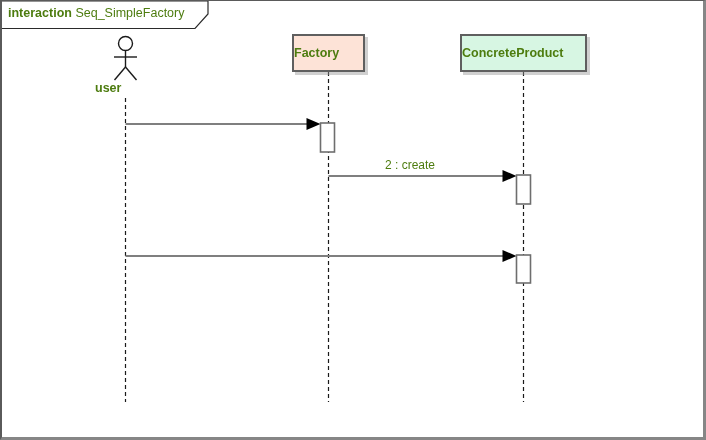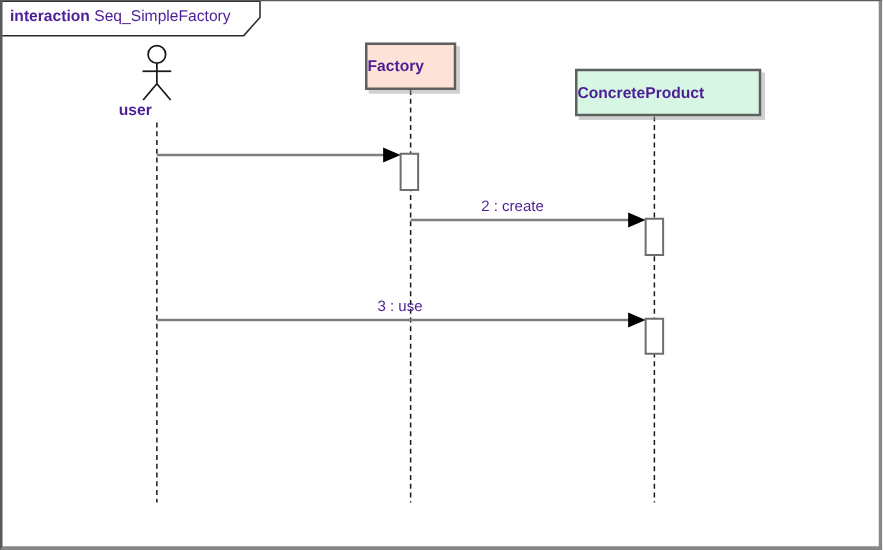--- a/index.html
+++ b/index.html
@@ -1,39 +1,39 @@
 <!DOCTYPE html>
 <html><head>
 <meta charset="utf-8">
 <style>
   html,body{margin:0;padding:0;background:#ffffff;}
   .canvas{
     position:relative;width:706px;height:440px;background:#ffffff;
-    font-family:"Liberation Sans", sans-serif;color:#4c1d95;
+    font-family:"Liberation Sans", sans-serif;color:#4d7c0f;
     overflow:hidden;box-sizing:border-box;
   }
   .frame{
     position:absolute;left:0;top:0;width:706px;height:440px;box-sizing:border-box;
     border-top:1px solid #5a5a5a;border-left:2px solid #5a5a5a;
     border-right:3px solid #868686;border-bottom:3px solid #868686;
     pointer-events:none;
   }
   .layer{position:absolute;left:0;top:0;}
   .frame-label{
     position:absolute;left:8px;top:6px;font-size:12.5px;white-space:nowrap;
   }
   .frame-label b{font-weight:bold;}
   .participant{
     position:absolute;display:flex;align-items:center;justify-content:flex-start;
     font-weight:bold;font-size:12.5px;box-sizing:border-box;
     border:2px solid #5f5f5f;box-shadow:3px 3px 0 rgba(150,150,150,0.45);
     background:#eeeeee;
   }
   .participant.factory{left:292px;top:34px;width:73px;height:38px;}
-  .participant.product{left:460px;top:34px;width:149px;height:38px;margin-top:21px;}
+  .participant.product{left:460px;top:34px;width:127px;height:38px;}
   .actor-label{
     position:absolute;left:95px;top:81px;width:62px;text-align:left;
     font-weight:bold;font-size:12.5px;
   }
   .msg{
     position:absolute;font-size:12px;text-align:center;white-space:nowrap;
   }
   .msg.m1{left:152px;top:105px;width:150px;}
   .msg.m2{left:345px;top:158px;width:130px;}
   .msg.m3{left:255px;top:238px;width:130px;}
@@ -82,16 +82,15 @@
 
   <div class="participant factory" style="background-color: rgb(253, 227, 215);">
     <span>Factory</span>
   </div>
 
   <div class="participant product" style="background-color: rgb(215, 246, 227);">
     <span>ConcreteProduct</span>
   </div>
 
   <div class="msg m2">2 : create</div>
-  <div class="msg m3">3 : use</div>
 
   <div class="frame"></div>
 </div>
 
 </body></html>

